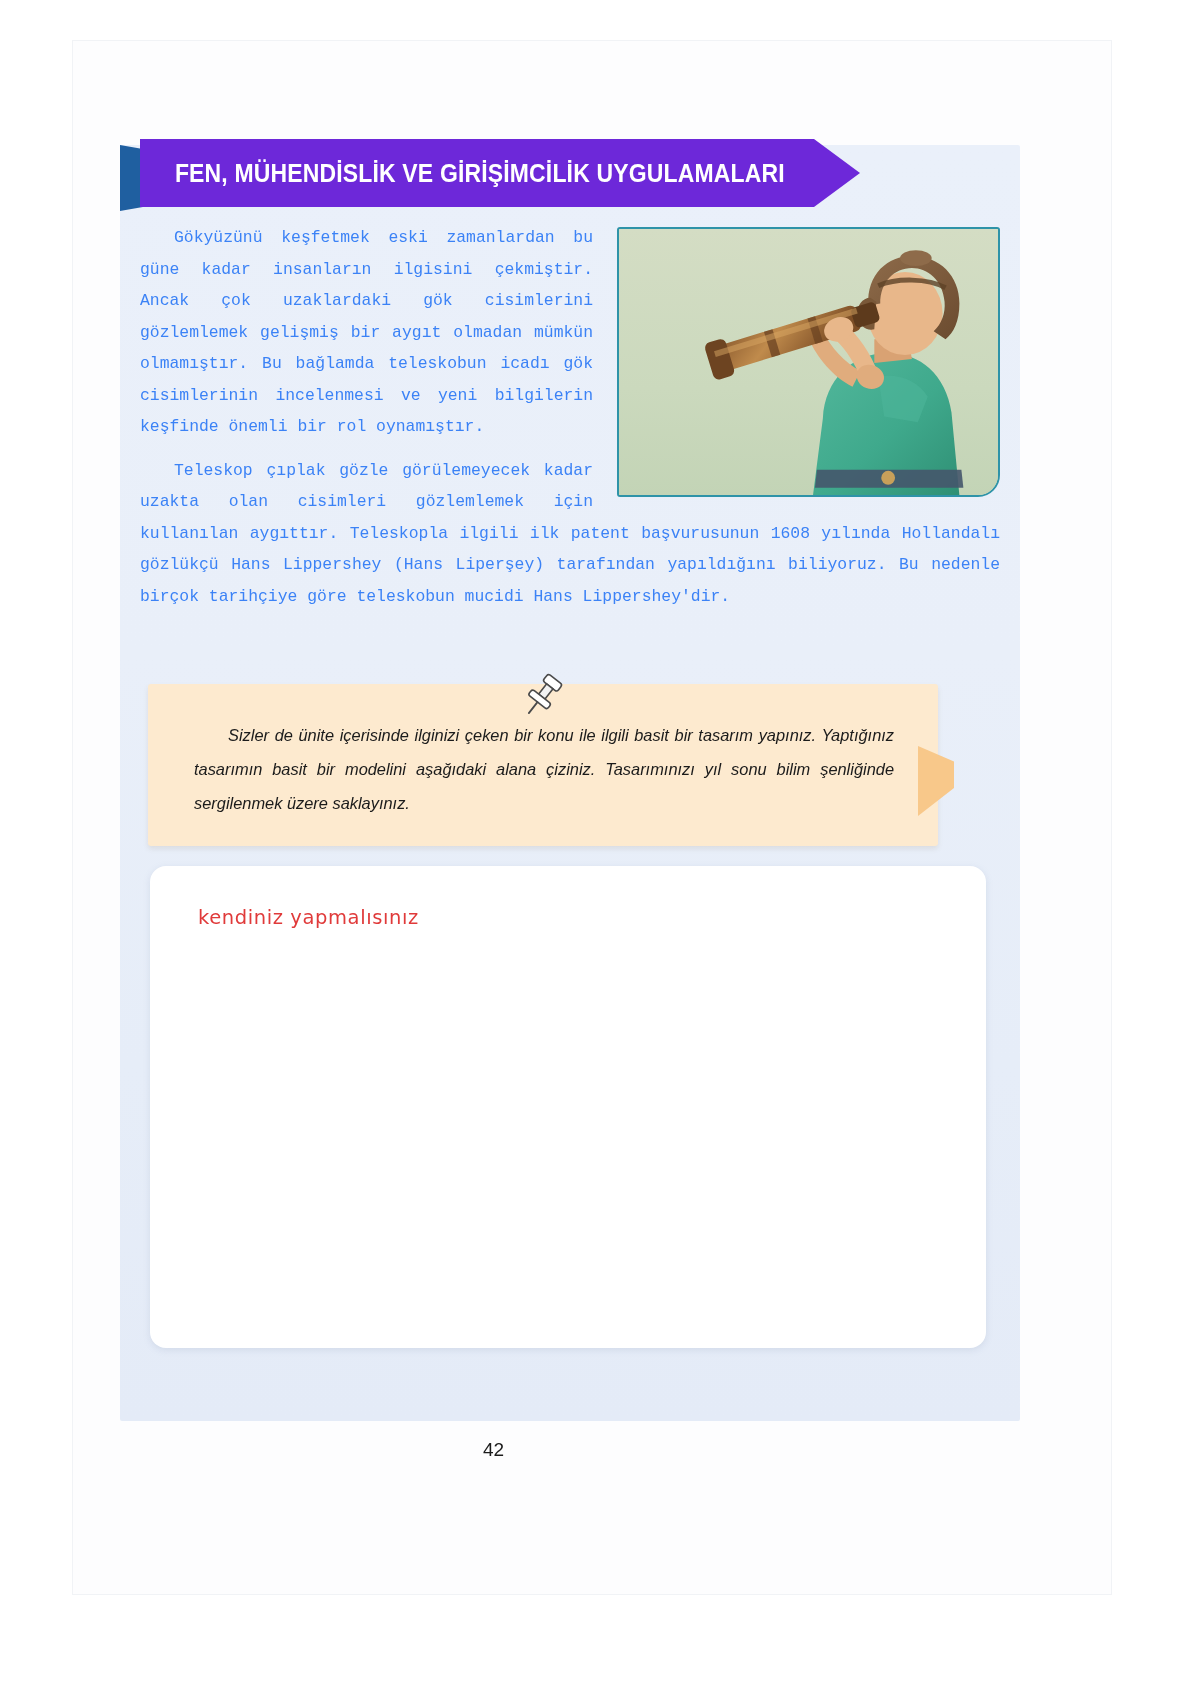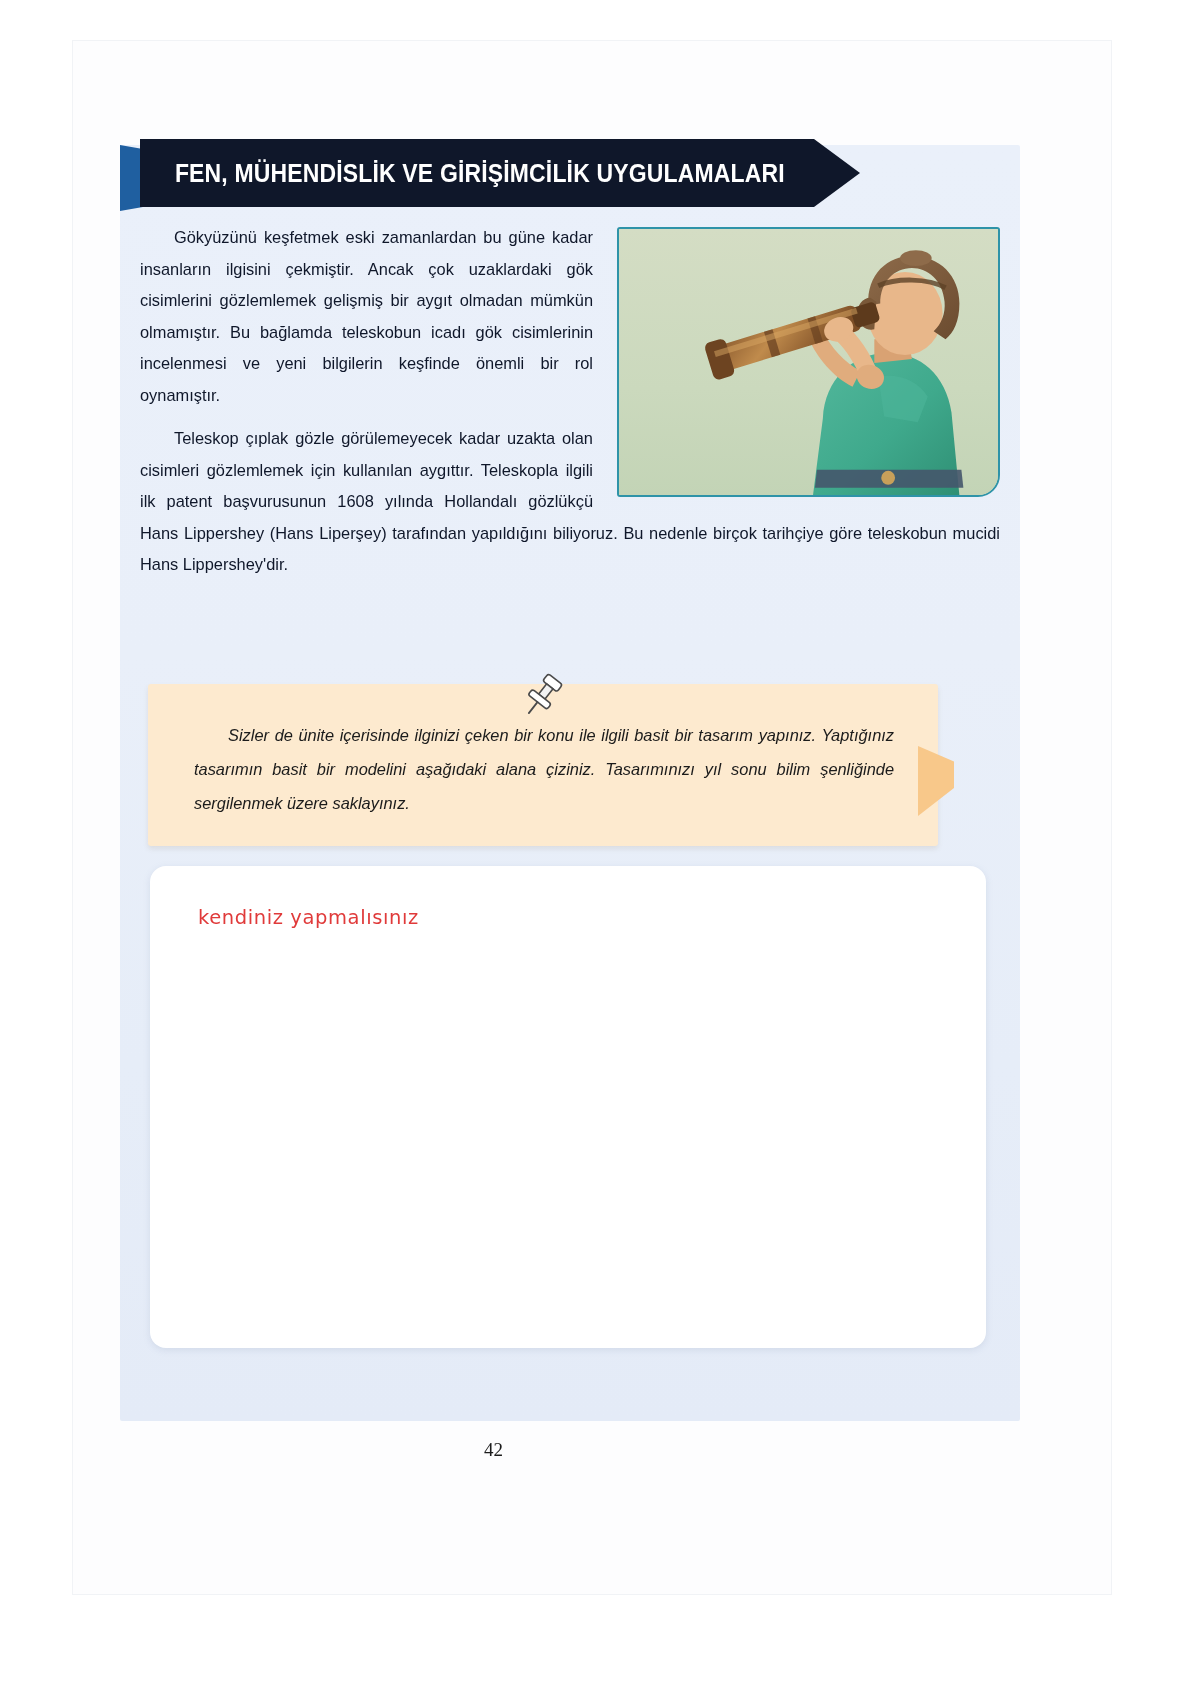--- a/index.html
+++ b/index.html
@@ -54,21 +54,21 @@
     position: absolute;
     left: 0px; top: 6px;
     width: 30px; height: 66px;
     background: #1f5fa0;
     clip-path: polygon(0% 0%, 100% 8%, 100% 92%, 0% 100%);
   }
   .ribbon-body {
     position: absolute;
     left: 20px; top: 0px;
     width: 720px; height: 68px;
-    background: #0f172a;
+    background: #6d28d9;
     clip-path: polygon(0% 0%, calc(100% - 46px) 0%, 100% 50%, calc(100% - 46px) 100%, 0% 100%);
     display: flex;
     align-items: center;
     justify-content: center;
     padding-right: 40px;
   }
   #ribbon-title {
     color: #ffffff;
     font-size: 25.5px;
     font-weight: bold;
@@ -82,24 +82,24 @@
   
   #article {
     position: absolute;
     left: 140px;
     top: 222px;
     width: 860px;
   }
   #article p {
     font-size: 16.4px;
     line-height: 31.5px;
-    color: #0f172a;
+    color: #3b82f6;
     text-align: justify;
     text-indent: 34px;
-    font-family: Liberation Sans, sans-serif;
+    font-family: Liberation Mono, monospace;
   }
   #article p + p { margin-top: 12px; }
 
   
   #photo-figure {
     float: right;
     width: 383px;
     height: 270px;
     margin: 5px 0 6px 24px;
     border: 2px solid #2e93a8;
@@ -174,21 +174,21 @@
 
   
   #page-number {
     position: absolute;
     left: 0;
     top: 1439px;
     width: 987px;
     text-align: center;
     font-size: 19px;
     color: #1b1b1b;
-    font-family: Liberation Serif, serif;
+    font-family: Liberation Sans, sans-serif;
   }
 </style>
 </head>
 <body>
 
 <div id="page-sheet">
 
   <div id="page-frame"></div>
 
   <div id="content-panel"></div>

